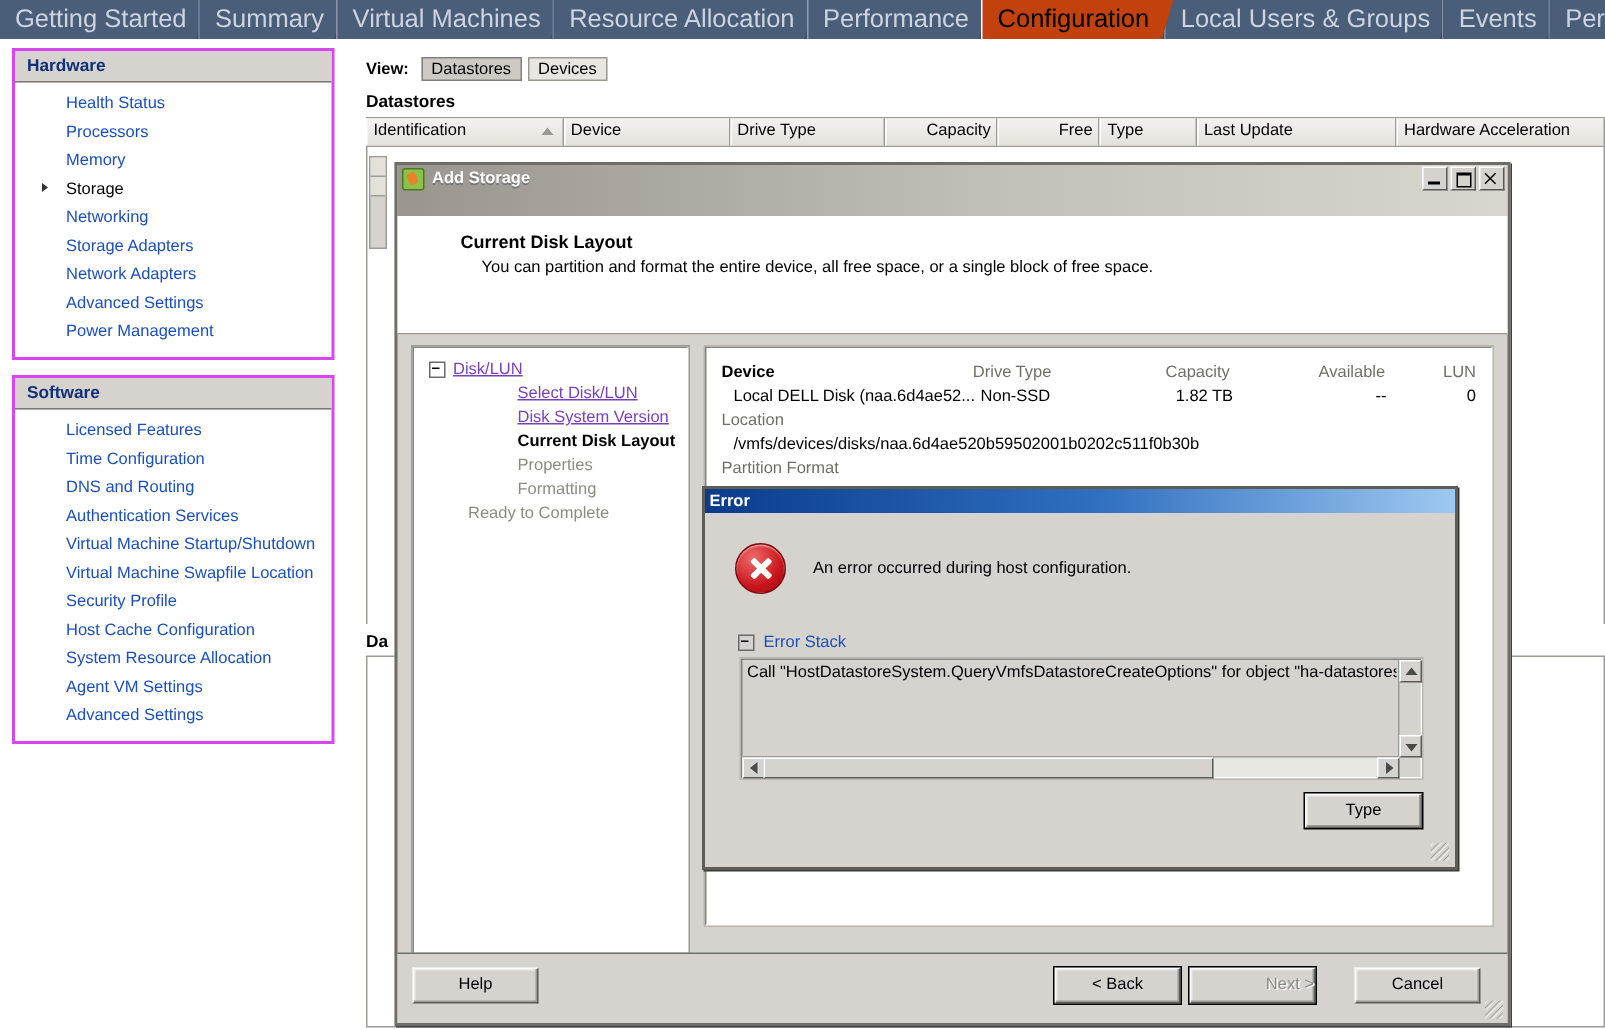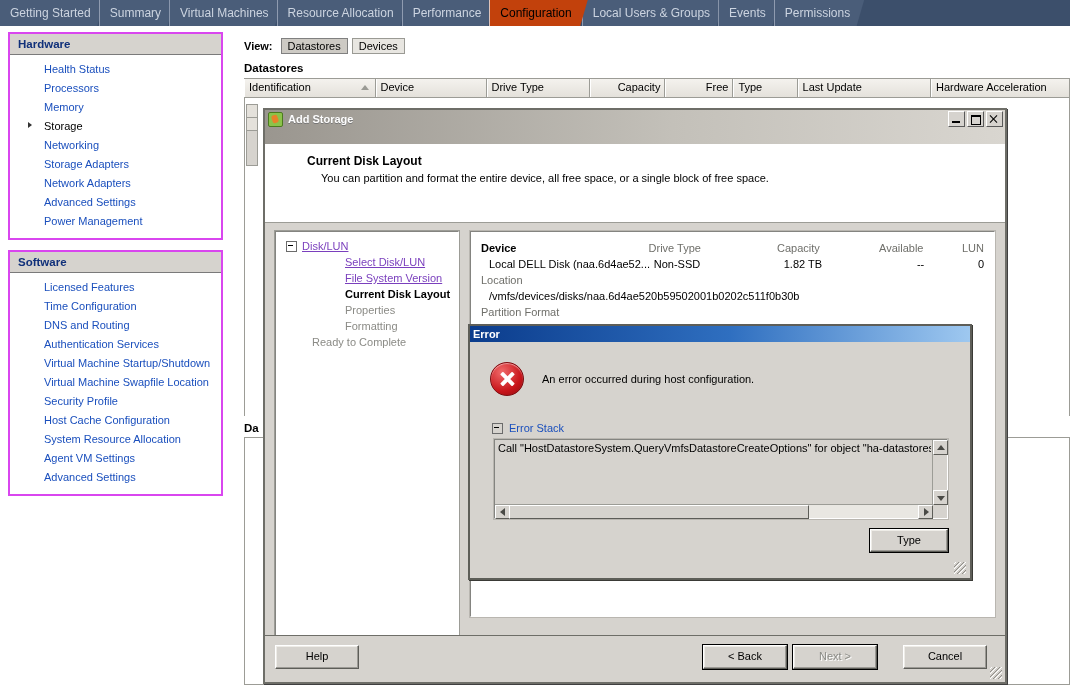--- a/index.html
+++ b/index.html
@@ -9,21 +9,21 @@
     font-family:"Liberation Sans","DejaVu Sans",sans-serif;
     font-size:11px;color:#000;
     -webkit-font-smoothing:none;
   }
 
   
   .tabbar{position:absolute;left:0;top:0;width:1070px;height:26px;
     background:#3c4f6b;overflow:hidden;}
   .tabbar .strip{position:absolute;left:0;top:0;height:26px;white-space:nowrap;font-size:0;}
   .tab{display:inline-block;height:38px;position:relative;vertical-align:top;
-    font-size:12px;color:#ccd4e0;line-height:26px;padding:0 14px 0 10px;
+    font-size:17px;color:#ccd4e0;line-height:26px;padding:0 14px 0 10px;
     background:#4a5d79;margin-right:-6px;
     -webkit-clip-path:polygon(0 0,100% 0,calc(100% - 11px) 100%,0 100%);
             clip-path:polygon(0 0,100% 0,calc(100% - 11px) 100%,0 100%);
     border-left:1px solid #8f9bb0;}
   .tab.active{background:#c2410c;color:#000;z-index:5;border-left:1px solid #ffffff;
     padding:0 16px 0 10px;font-weight:normal;}
   .tab:first-child{border-left:none;}
 
   
   .sidebar{position:absolute;left:8px;top:32px;width:215px;}
@@ -274,21 +274,21 @@
 
   <div class="wiz-head">
     <h1>Current Disk Layout</h1>
     <p>You can partition and format the entire device, all free space, or a single block of free space.</p>
   </div>
 
   <div class="wiz-body">
     <div class="tree" id="wiztree">
         <div class="tnode t0"><span class="box"></span><span class="lnk">Disk/LUN</span></div>
         <div class="tnode t1"><span class="lnk">Select Disk/LUN</span></div>
-        <div class="tnode t1"><span class="lnk">File System Version</span></div>
+        <div class="tnode t1"><span class="lnk">Disk System Version</span></div>
         <div class="tnode t1"><span class="cur">Current Disk Layout</span></div>
         <div class="tnode t1"><span class="dim">Properties</span></div>
         <div class="tnode t1"><span class="dim">Formatting</span></div>
         <div class="tnode t2"><span class="dim">Ready to Complete</span></div>
       </div>
 
     <div class="wiz-right">
       <div class="diskbox">
         <div class="drow">
           <span class="dcol-dev bhead">Device</span>
@@ -317,21 +317,21 @@
     </div>
   </div>
 
   <div class="wiz-foot">
     <div class="btn" style="left:10px;top:9px;width:82px;height:22px;">
       <span>Help</span>
     </div>
     <div class="btn def" style="right:218px;top:9px;width:82px;height:22px;">
       <span>&lt; Back</span>
     </div>
-    <div class="btn def dis" style="right:128px;top:9px;width:82px;height:22px;">
+    <div class="btn def dis" style="right:128px;top:9px;width:82px;height:22px;text-align:right;">
       <span>Next &gt;</span>
     </div>
     <div class="btn" style="right:18px;top:9px;width:82px;height:22px;">
       <span>Cancel</span>
     </div>
     <div class="grip"></div>
   </div>
 </div>
 
 <div class="err">

